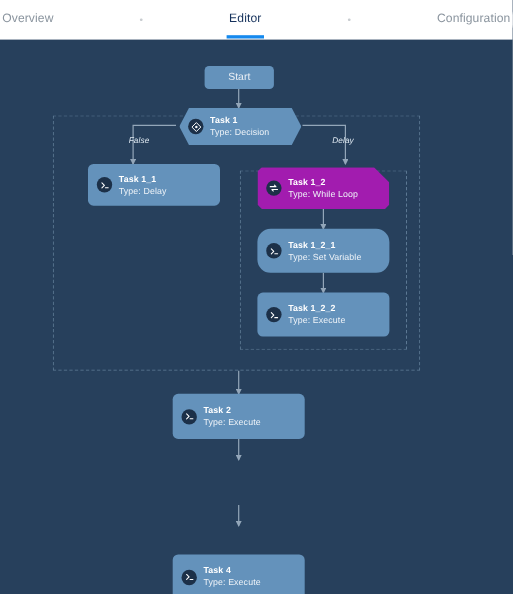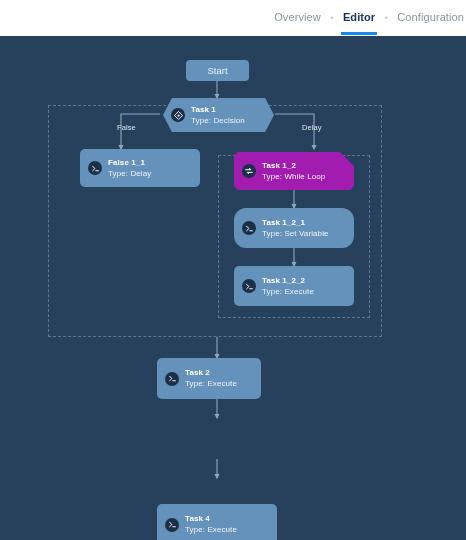--- a/index.html
+++ b/index.html
@@ -16,38 +16,38 @@
 
   
   #topnav {
     position: absolute;
     left: 0; top: 0;
     width: 466px;
     height: 36px;
     background: #ffffff;
     display: flex;
     align-items: center;
-    justify-content: flex-end;
+    justify-content: space-between;
     box-sizing: border-box;
     border-radius: 14px;
   }
   .nav-item {
     font-size: 11px;
     color: #8a949e;
     padding: 0 2px;
     position: relative;
     line-height: 30px;
     height: 33px;
     display: inline-block;
     letter-spacing: 0.1px;
     cursor: pointer;
   }
   .nav-item.active {
     color: #16325c;
-    font-weight: bold;
+    font-weight: normal;
   }
   .nav-item.active::after {
     content: "";
     position: absolute;
     left: 0; right: 0;
     bottom: 0;
     height: 2.5px;
     background: #1589ee;
   }
   .nav-sep {
@@ -153,20 +153,21 @@
     line-height: 12px;
     letter-spacing: 0.1px;
   }
 
   
   .branch-label {
     position: absolute;
     font-size: 7.5px;
     color: #dce6ef;
     letter-spacing: 0.1px;
+    font-style: italic;
   }
 </style>
 </head>
 <body>
 
 <div id="topnav">
   <span class="nav-item">Overview</span>
   <span class="nav-sep">•</span>
   <span class="nav-item active">Editor</span>
   <span class="nav-sep">•</span>
@@ -228,21 +229,21 @@
 
   <div class="node rounded" style="left:80px; top:113px; width:120px; height:38px;">
     <div class="node-body">
       <span class="node-icon">
         <svg width="9" height="9" viewBox="0 0 12 12">
           <path d="M2.2 3 L5.2 6 L2.2 9" fill="none" stroke="#ffffff" stroke-width="1.3" stroke-linecap="round" stroke-linejoin="round"></path>
           <line x1="6.4" y1="9" x2="9.8" y2="9" stroke="#ffffff" stroke-width="1.3" stroke-linecap="round"></line>
         </svg>
       </span>
       <span class="node-text">
-        <span class="node-title">False 1_1</span>
+        <span class="node-title">Task 1_1</span>
         <span class="node-type">Type: Delay</span>
       </span>
     </div>
   </div>
 
   <div class="node node-notch" style="left:234px; top:116px; width:120px; height:38px;">
     <div class="node-body">
       <span class="node-icon">
         <svg width="10" height="10" viewBox="0 0 12 12">
           <path d="M2 4.4 h6.2 l-1.6 -1.6" fill="none" stroke="#ffffff" stroke-width="1.2" stroke-linecap="round" stroke-linejoin="round"></path>
@@ -279,21 +280,21 @@
           <line x1="6.4" y1="9" x2="9.8" y2="9" stroke="#ffffff" stroke-width="1.3" stroke-linecap="round"></line>
         </svg>
       </span>
       <span class="node-text">
         <span class="node-title">Task 1_2_2</span>
         <span class="node-type">Type: Execute</span>
       </span>
     </div>
   </div>
 
-  <div class="node rounded" style="left:157px; top:322px; width:104px; height:41px;">
+  <div class="node rounded" style="left:157px; top:322px; width:120px; height:41px;">
     <div class="node-body">
       <span class="node-icon">
         <svg width="9" height="9" viewBox="0 0 12 12">
           <path d="M2.2 3 L5.2 6 L2.2 9" fill="none" stroke="#ffffff" stroke-width="1.3" stroke-linecap="round" stroke-linejoin="round"></path>
           <line x1="6.4" y1="9" x2="9.8" y2="9" stroke="#ffffff" stroke-width="1.3" stroke-linecap="round"></line>
         </svg>
       </span>
       <span class="node-text">
         <span class="node-title">Task 2</span>
         <span class="node-type">Type: Execute</span>

